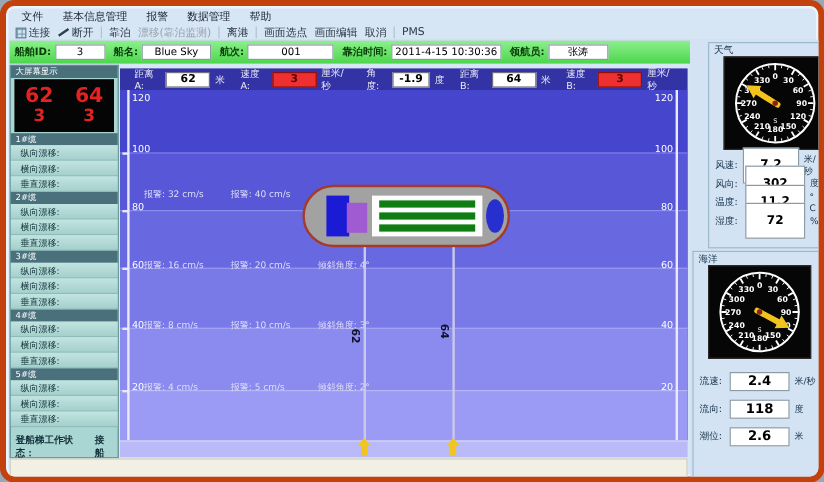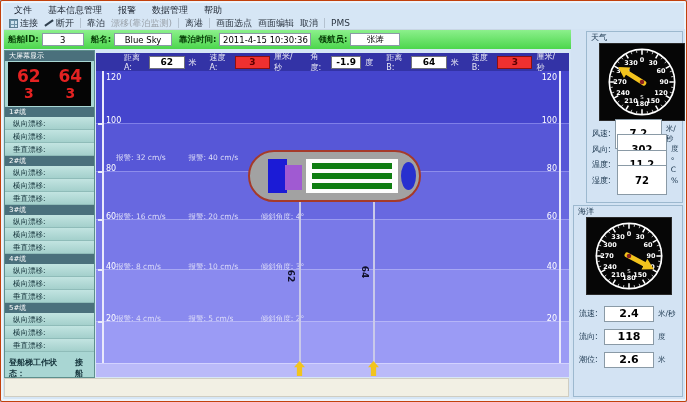--- a/index.html
+++ b/index.html
@@ -1,20 +1,20 @@
 <!DOCTYPE html>
 <html><head>
 <meta charset="utf-8">
 <style>
   * { margin:0; padding:0; box-sizing:border-box; }
   html,body { background:#9aa7b4; }
   body { font-family:"DejaVu Sans","Liberation Sans",sans-serif; }
 
   .window { position:relative; width:687px; height:402px; background:#d6e6f5;
-            border:1px solid #c2410c; border-radius:2px; overflow:hidden;
+            border:5px solid #c2410c; border-radius:12px; overflow:hidden;
             box-shadow: inset 0 0 0 2px rgba(255,255,255,.55); }
 
   
   .menubar { position:absolute; left:3px; top:3px; right:3px; height:12px;
              display:flex; gap:16px; padding-left:10px; font-size:9px; color:#1c2430; align-items:center; }
   .menu-item { cursor:default; }
   .toolbar { position:absolute; left:3px; top:16px; right:3px; height:13px;
              display:flex; align-items:center; gap:6px; padding-left:5px;
              font-size:9px; color:#2c3642; border-bottom:1px solid #c9d6e4; }
   .tb-item { display:flex; align-items:center; gap:2px; }
@@ -46,21 +46,21 @@
   .screen-row { display:flex; justify-content:space-around; color:#e42222; font-weight:bold; line-height:1; }
   .screen-row.big { font-size:17px; }
   .screen-row.small { font-size:14px; }
   .drift-row { height:13px; line-height:13px; padding-left:8px;
                background:linear-gradient(#c2e4e1,#a4d0cc); border-bottom:1px solid #8fbcb9; }
   .gangway { display:flex; gap:6px; padding:5px 4px; font-weight:bold; font-size:8px; }
 
   
   .chart-wrap { position:absolute; left:95px; top:52px; width:473px; height:324px; }
   .measure-bar { height:18px; background:#3333a6; display:flex; align-items:center;
-                 font-size:8px; color:#e8e8f4; padding-left:28px; gap:4px; }
+                 font-size:8px; color:#e8e8f4; padding-left:12px; gap:4px; }
   .mb-box { width:40px; height:13px; background:#fff; border:1px solid #70707c; color:#000;
             font-weight:bold; display:flex; align-items:center; justify-content:center; font-size:9px; }
   .mb-box.alert { background:#ee3030; border-color:#8d1010; color:#5c0000; }
   .mb-box.narrow { width:34px; }
   .mb-unit { margin-right:9px; }
 
   .chart { position:relative; height:292px; background:#4545cd; overflow:hidden; }
   .band { position:absolute; left:0; right:0; }
   .b1{top:0;height:52px;background:#4545cd;}
   .b2{top:52px;height:48px;background:#5757d7;border-top:1px solid #7f7fe8;}
@@ -160,20 +160,24 @@
   </div>
 
   <div class="infobar">
     <span class="ib-field">
       <span>船舶ID:</span>
       <span class="ib-box ib-b0">3</span>
     </span>
     <span class="ib-field">
       <span>船名:</span>
       <span class="ib-box ib-b1">Blue Sky</span>
+    </span>
+    <span class="ib-field">
+      <span>航次:</span>
+      <span class="ib-box ib-b2">001</span>
     </span>
     <span class="ib-field">
       <span>靠泊时间:</span>
       <span class="ib-box ib-b3">2011-4-15 10:30:36</span>
     </span>
     <span class="ib-field">
       <span>领航员:</span>
       <span class="ib-box ib-b4">张涛</span>
     </span>
   </div>

